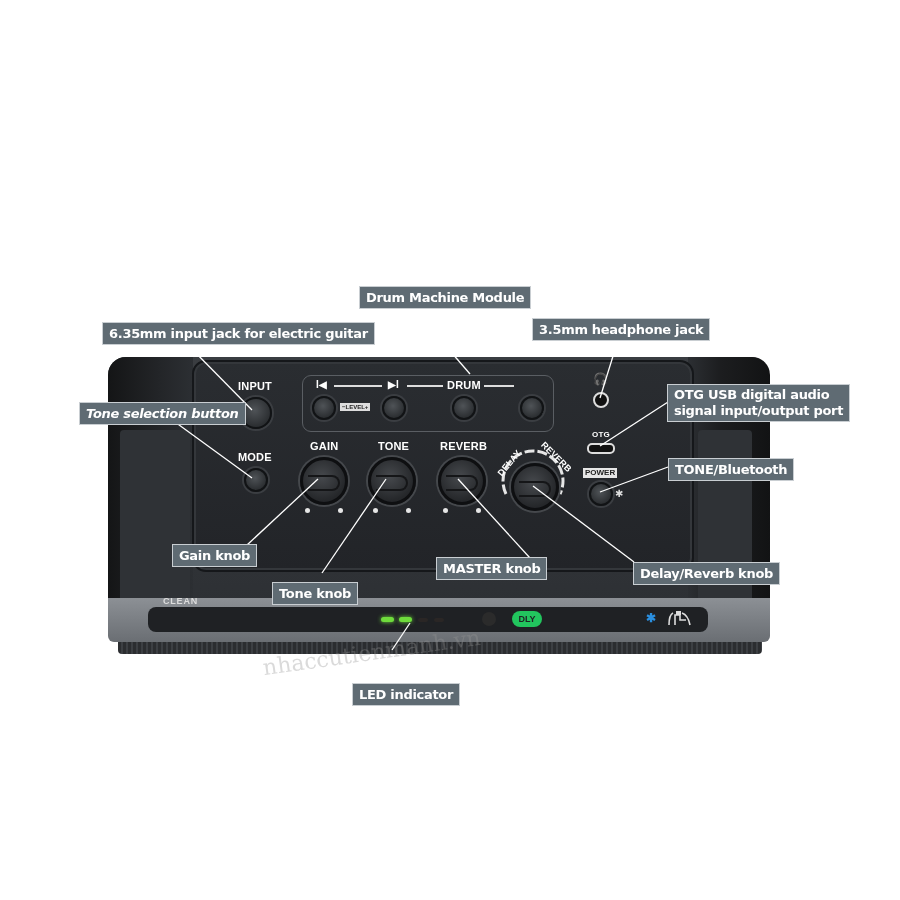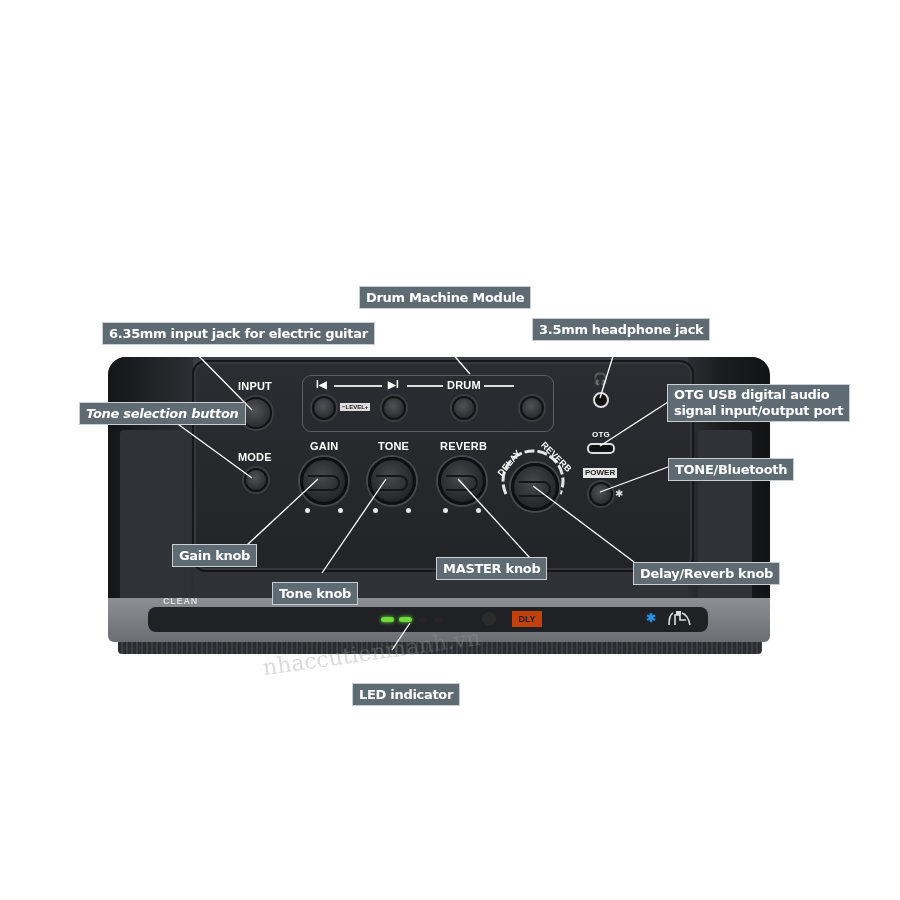--- a/index.html
+++ b/index.html
@@ -19,21 +19,21 @@
   .lbl{color:#fff;font-weight:bold;font-size:11px;letter-spacing:.2px;}
   .knob-btn{border-radius:50%;background:radial-gradient(circle at 45% 40%,#4f5357,#2c2f32 70%);border:2px solid #111315;box-shadow:0 0 0 2px #3b3e42;}
   .knob{border-radius:50%;background:radial-gradient(circle at 45% 40%,#46494d,#25272a 70%);border:3px solid #0e0f11;box-shadow:0 0 0 2px #45484c;}
   .knob-mark{position:absolute;left:5px;top:15px;width:30px;height:12px;border:2px solid #151618;border-left:none;border-radius:0 8px 8px 0;}
   .dot{width:5px;height:5px;border-radius:50%;background:#e6e6e6;}
   .callout{background:#5f6b73;color:#ffffff;font-weight:bold;font-size:13px;padding:2px 6px;border:1px solid #c9ced2;white-space:nowrap;line-height:17px;font-family:"DejaVu Sans",sans-serif;letter-spacing:-.3px;}
   .callout.two{line-height:16px;}
   svg.lines{position:absolute;left:0;top:0;}
   .led{width:13px;height:5px;border-radius:3px;background:#6fdc3c;box-shadow:0 0 4px #6fdc3c;}
   .led-off{width:10px;height:4px;border-radius:2px;background:#2a2625;}
-  .dly{left:512px;top:611px;width:30px;height:16px;border-radius:0;background:#c2410c;color:#1f2124;font-size:9px;font-weight:bold;text-align:center;line-height:16px;}
+  .dly{left:512px;top:611px;width:30px;height:16px;border-radius:8px;background:#22c55e;color:#1f2124;font-size:9px;font-weight:bold;text-align:center;line-height:16px;}
   .watermark{left:262px;top:640px;color:rgba(150,150,150,.35);font-family:"DejaVu Serif",serif;font-size:22px;transform:rotate(-8deg);white-space:nowrap;}
   .small{font-size:9px;}
 </style>
 </head>
 <body>
 
 <div class="abs shell"></div>
 <div class="abs wing-left"></div>
 <div class="abs wing-right"></div>
 <div class="abs side-left"></div>

